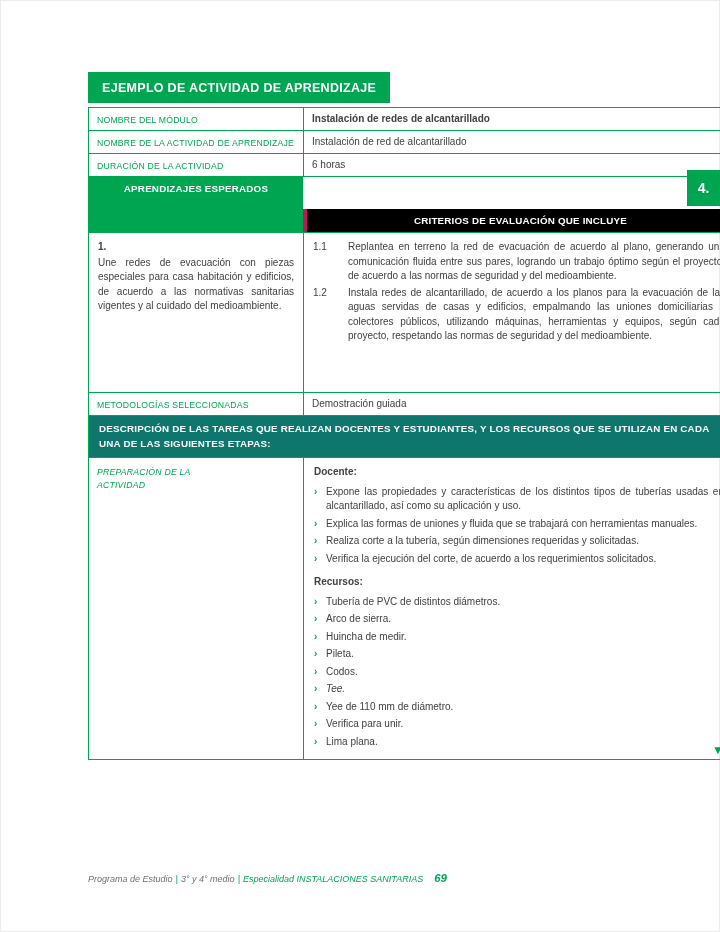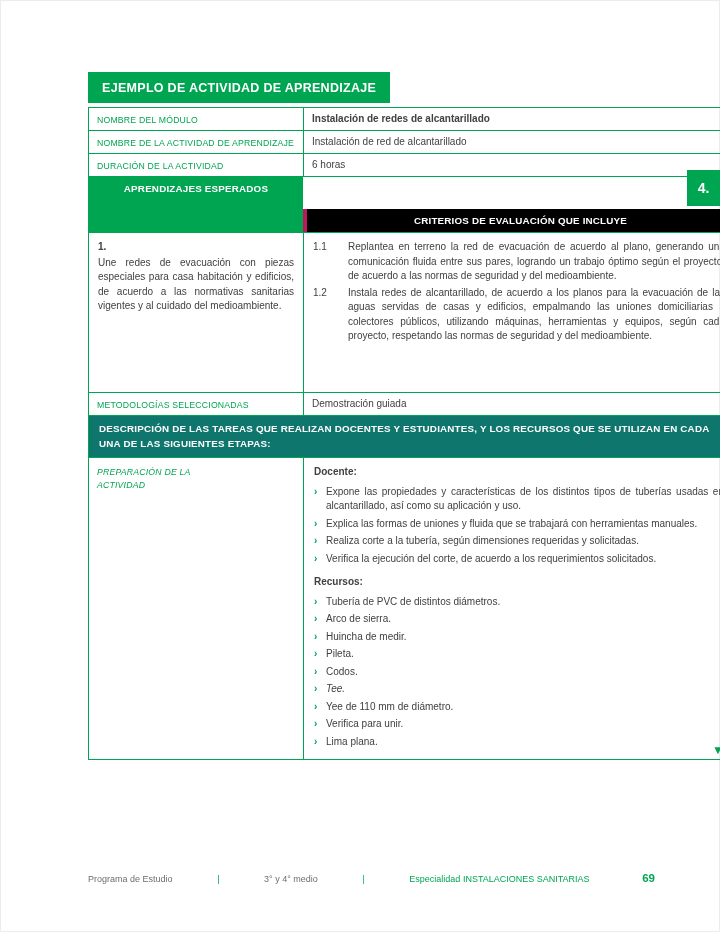--- a/index.html
+++ b/index.html
@@ -137,25 +137,26 @@
     color: #ffffff;
     font-weight: bold;
     font-size: 14px;
     display: flex; align-items: center; justify-content: center;
   }
   .footer {
     position: absolute;
     left: 88px; top: 872px;
     width: 567px;
     display: flex;
-    justify-content: space-between;
+    justify-content: flex-start;
     align-items: baseline;
-    gap: 19px;
+    gap: 3px;
     font-size: 9px;
     color: #6d6e70;
+    font-style: italic;
   }
   .footer .sep { color: #00a551; }
   .footer .specialty { color: #00a551; }
   .footer .page-num {
     color: #00a551;
     font-weight: bold;
     font-size: 11.5px;
     margin-left: 8px;
   }
 </style>

